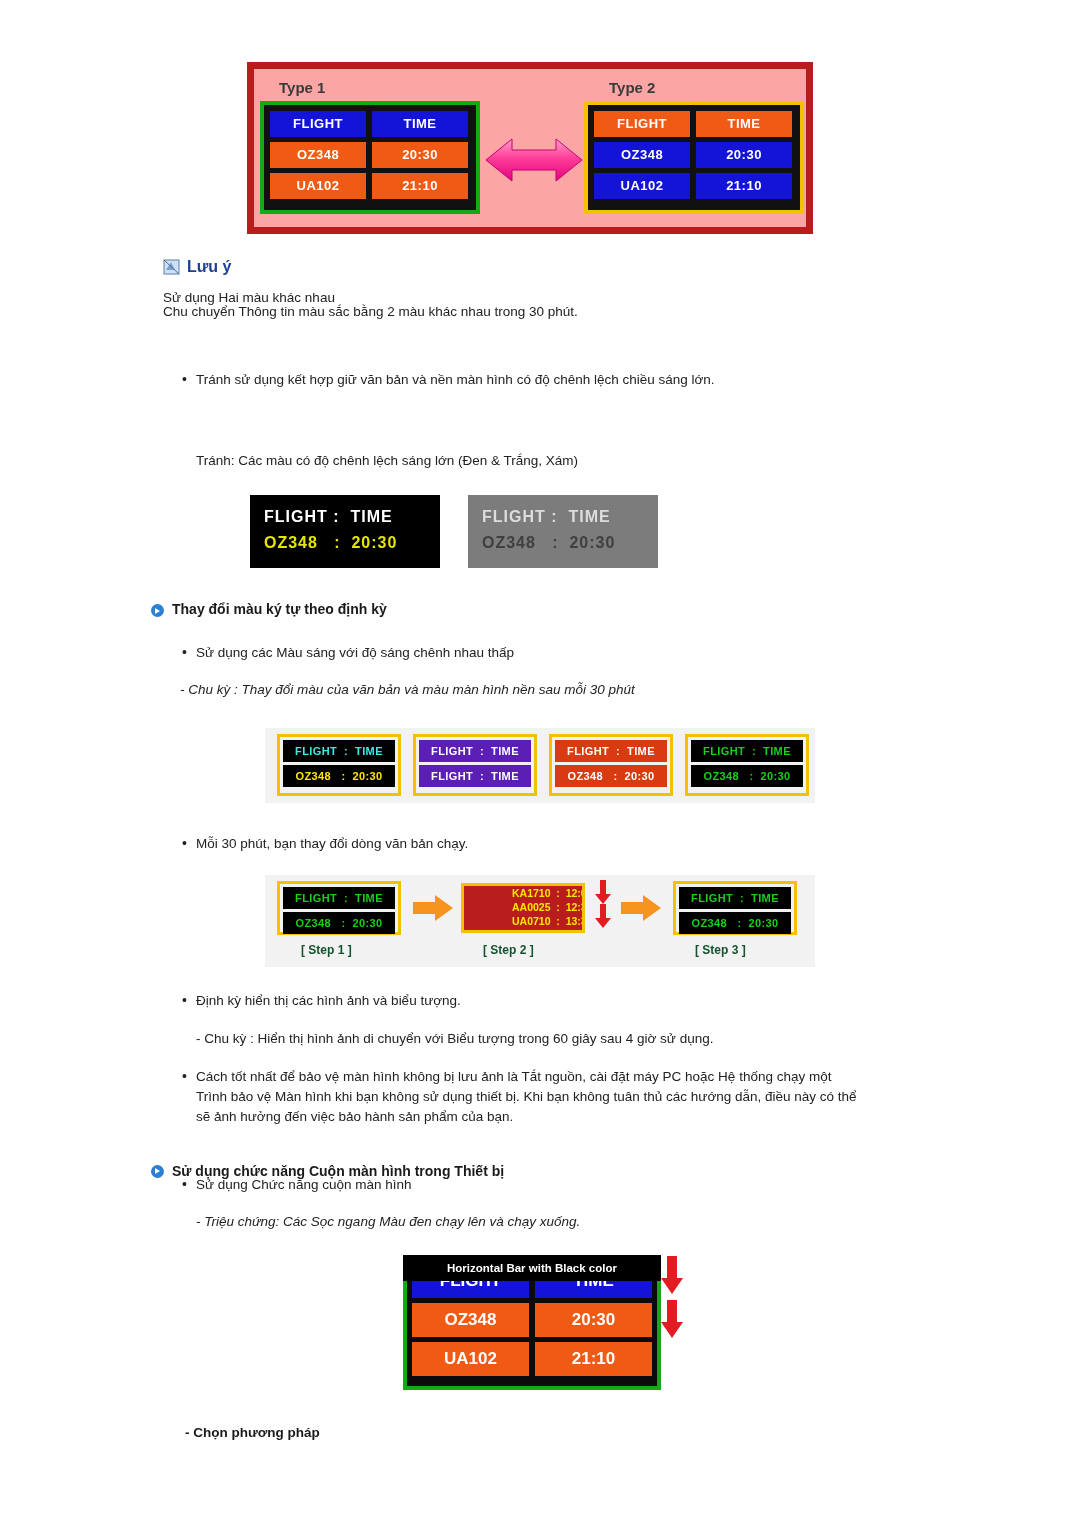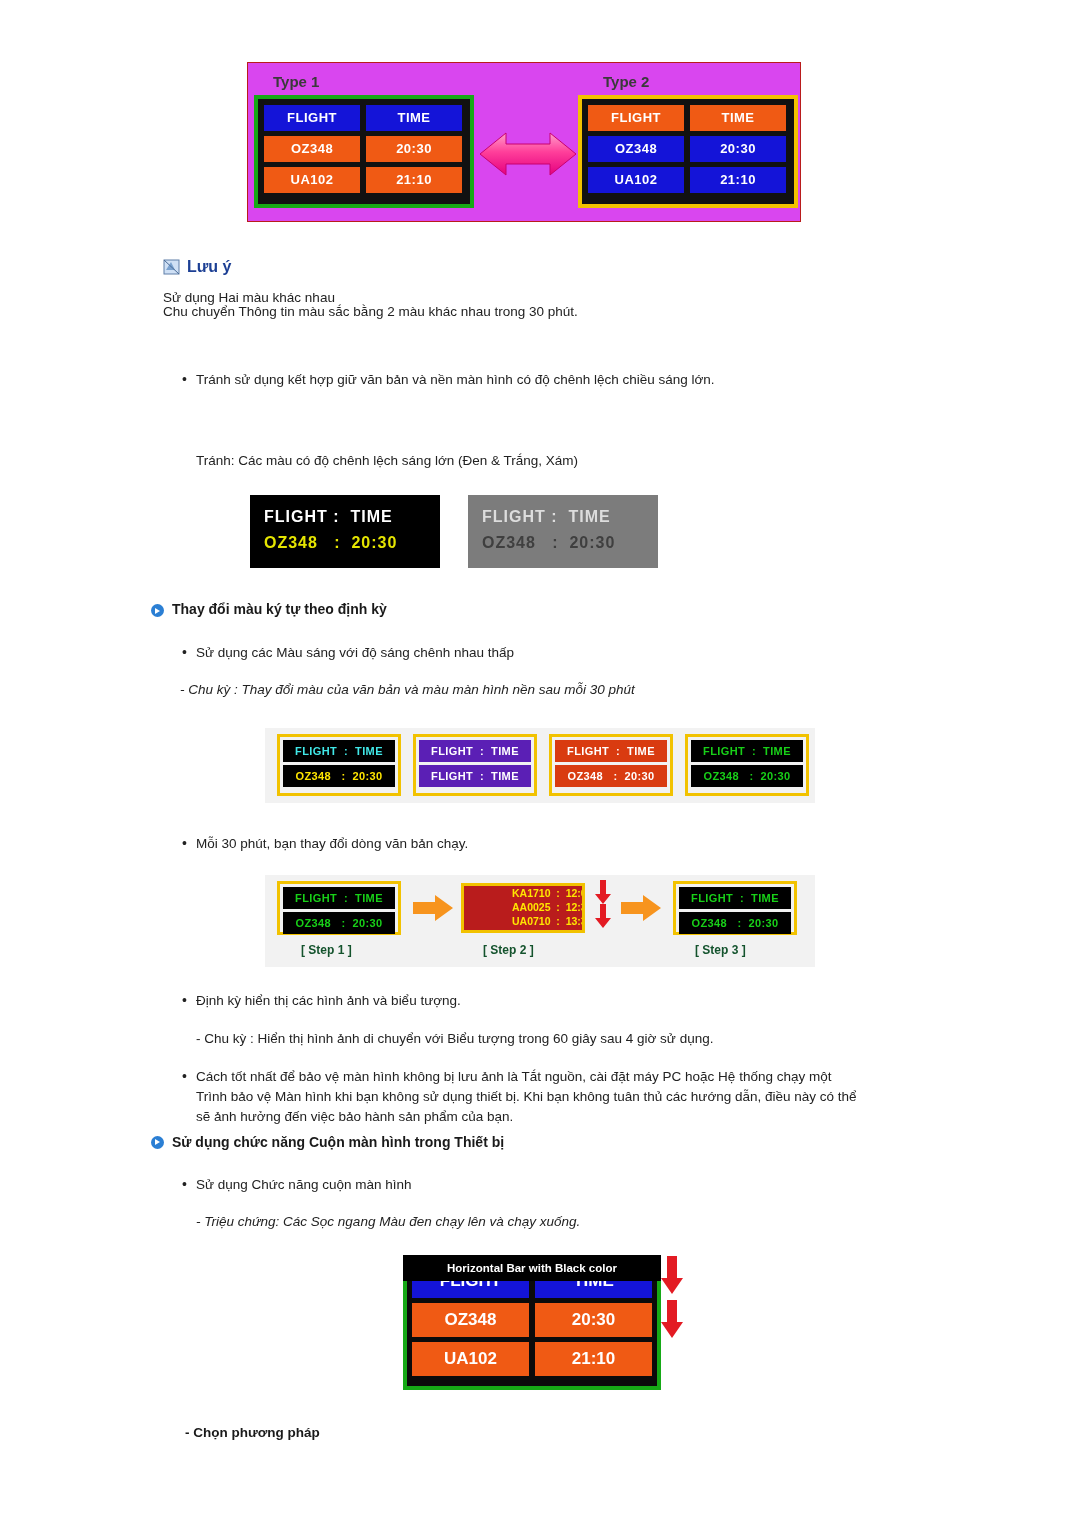--- a/index.html
+++ b/index.html
@@ -21,22 +21,22 @@
     height: 1527px;
   }
 
   
   .types-block {
     position: absolute;
     left: 247px;
     top: 62px;
     width: 552px;
     height: 158px;
-    background: #d946ef;
-    border: 1px solid #b91c1c;
+    background: #fca5a5;
+    border: 7px solid #b91c1c;
   }
   .type-label {
     position: absolute;
     font-size: 15px;
     font-weight: bold;
     color: #3a3a3a;
     font-family: "Liberation Sans", sans-serif;
   }
   .type1-label { left: 25px; top: 10px; }
   .type2-label { left: 355px; top: 10px; }
@@ -462,21 +462,21 @@
     <div class="steplabel" style="left:218px; top:68px;">[  Step 2  ]</div>
     <div class="steplabel" style="left:430px; top:68px;">[  Step 3  ]</div>
   </div>
 
   <div class="bullet-line" style="left:178px; top:990px;">Định kỳ hiển thị các hình ảnh và biểu tượng.</div>
   <div class="plain-line" style="left:196px; top:1028px;">- Chu kỳ : Hiển thị hình ảnh di chuyển với Biểu tượng trong 60 giây sau 4 giờ sử dụng.</div>
   <div class="bullet-line" style="left:178px; top:1066px;">Cách tốt nhất để bảo vệ màn hình không bị lưu ảnh là Tắt nguồn, cài đặt máy PC hoặc Hệ thống chạy một</div>
   <div class="plain-line" style="left:196px; top:1106px;">sẽ ảnh hưởng đến việc bảo hành sản phẩm của bạn.</div>
   <div class="plain-line" style="left:196px; top:1086px;">Trình bảo vệ Màn hình khi bạn không sử dụng thiết bị. Khi bạn không tuân thủ các hướng dẫn, điều này có thể</div>
 
-  <div class="sec-head" style="left:151px; top:1134px;">
+  <div class="sec-head" style="left:151px; top:1163px;">
     <span class="sec-dot"></span>
     <span>Sử dụng chức năng Cuộn màn hình trong Thiết bị</span>
   </div>
 
   <div class="bullet-line" style="left:178px; top:1174px;">Sử dụng Chức năng cuộn màn hình</div>
   <div class="plain-line" style="left:196px; top:1211px;font-style:italic;">- Triệu chứng: Các Sọc ngang Màu đen chạy lên và chạy xuống.</div>
 
   <div class="hbar-block">
     <div class="hb-row">
       <div class="hb-cell" style="background:#1414d8;">FLIGHT</div>

